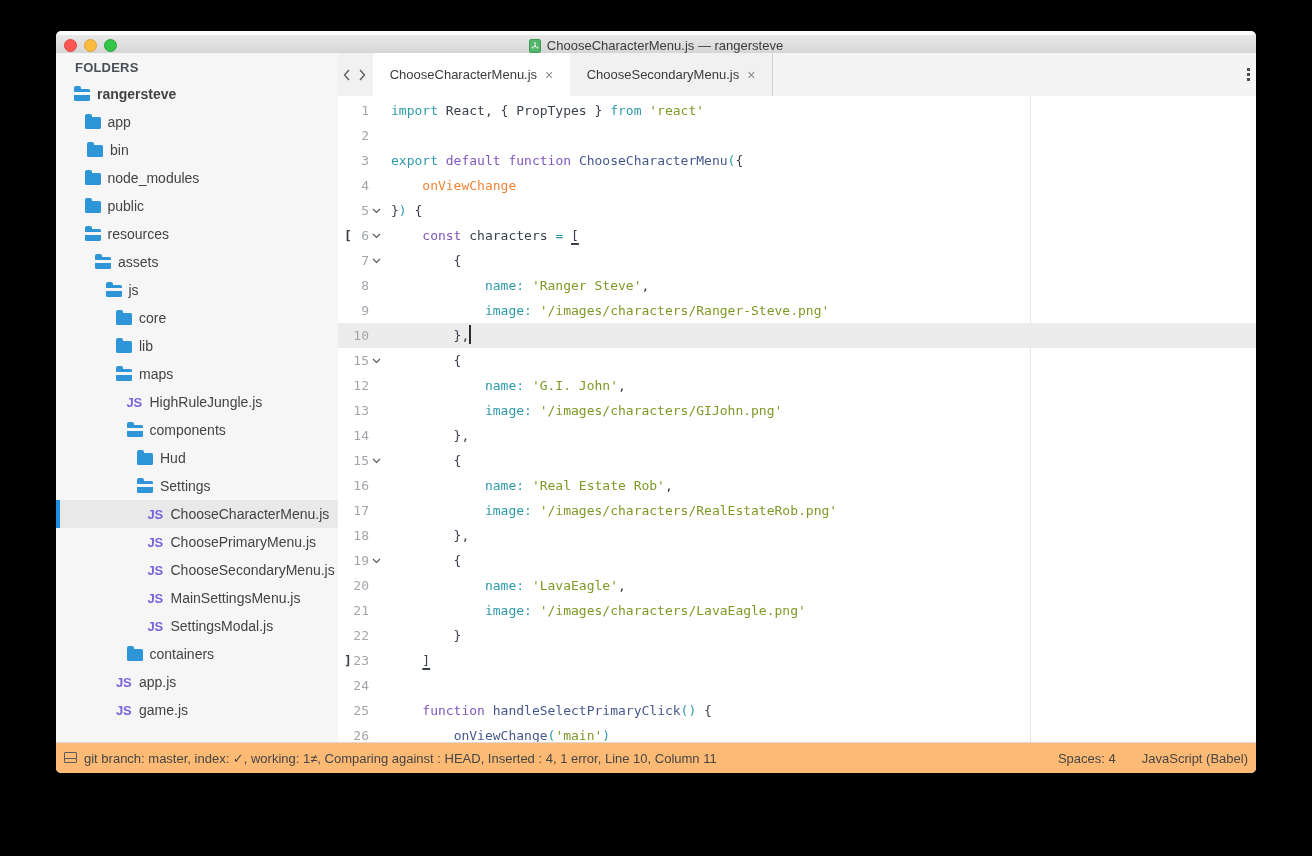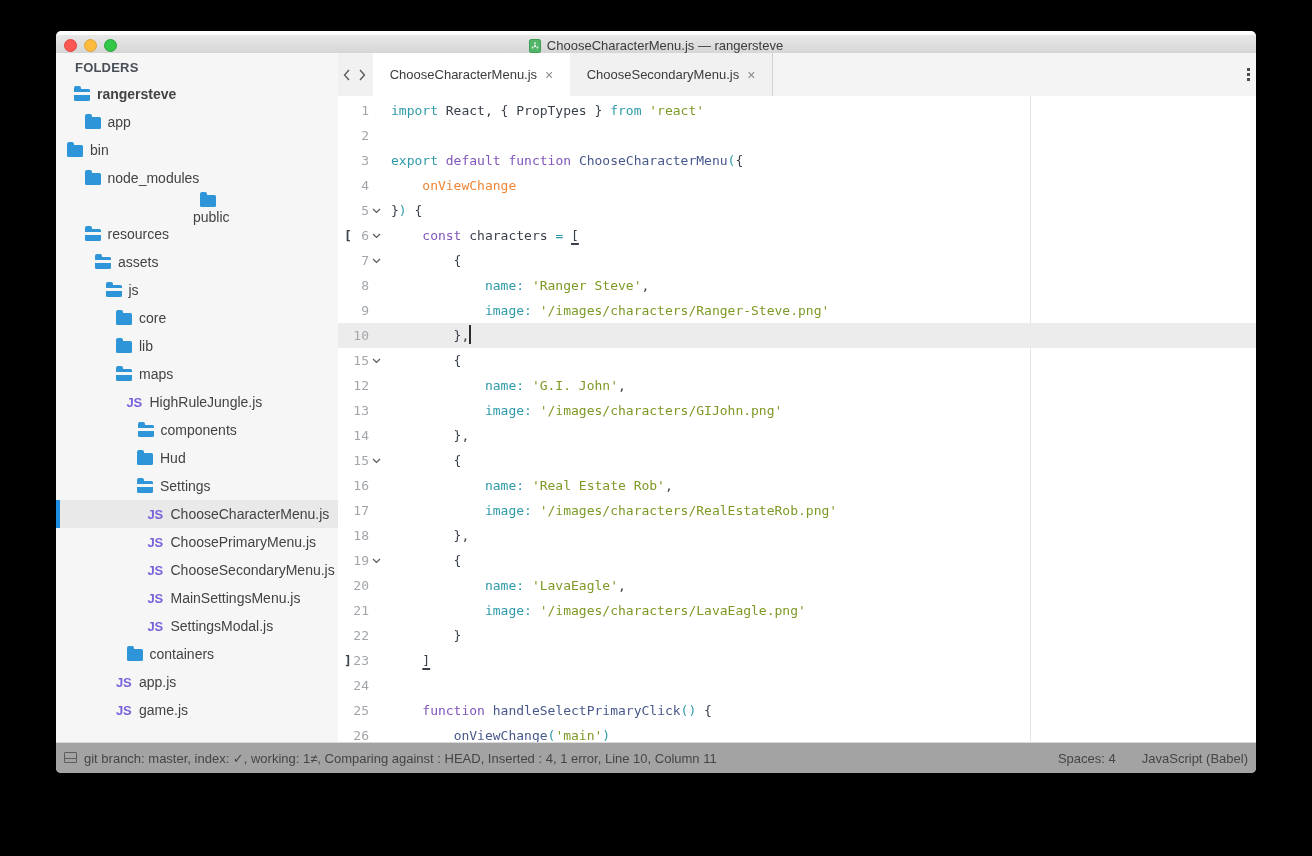--- a/index.html
+++ b/index.html
@@ -80,21 +80,21 @@
   .n { color:#47588c; }
   .o { color:#ef8536; }
   .s { color:#7d9a26; }
   .d { color:#383f4a; }
   .u { color:#383f4a; text-decoration:underline; text-decoration-thickness:2px;
        text-underline-offset:3px; text-decoration-color:#383f4a; }
   .caret { display:inline-block; width:2px; height:19px; background:#2b2b2b;
            vertical-align:-4px; }
 
   
-  .statusbar { position:absolute; left:0; right:0; bottom:0; height:31px; background:#a3a3a3;
+  .statusbar { position:absolute; left:0; right:0; bottom:0; height:31px; background:#fdba74;
                border-top:1px solid #d9d9d9; font-size:13px; color:#454545; }
   .status-left { position:absolute; left:28px; top:0; height:30px; display:flex; align-items:center; }
   .status-icon { position:absolute; left:8px; top:9px; width:13px; height:11px;
                  border:1px solid #5d5d5d; border-radius:1px; }
   .status-icon::after { content:""; position:absolute; left:0; right:0; top:5px; height:1px;
                  background:#5d5d5d; }
   .status-right { position:absolute; right:8px; top:0; height:30px; display:flex;
                   align-items:center; gap:26px; }
   .vsep { position:absolute; left:282px; top:22px; bottom:31px; width:1px; background:#e7e7e7; }
 </style>
@@ -130,33 +130,33 @@
             <span class="folder open"></span>
           </span>
           <span>rangersteve</span>
         </div>
         <div class="tree-row" style="padding-left: 28.5px;">
           <span class="tree-icon">
             <span class="folder"></span>
           </span>
           <span>app</span>
         </div>
-        <div class="tree-row" style="padding-left: 11px;">
+        <div class="tree-row" style="padding-left: 31px;">
           <span class="tree-icon">
             <span class="folder"></span>
           </span>
           <span>bin</span>
         </div>
         <div class="tree-row" style="padding-left: 28.5px;">
           <span class="tree-icon">
             <span class="folder"></span>
           </span>
           <span>node_modules</span>
         </div>
-        <div class="tree-row" style="padding-left: 28.5px; flex-direction: column;">
+        <div class="tree-row" style="padding-left: 28.5px;">
           <span class="tree-icon">
             <span class="folder"></span>
           </span>
           <span>public</span>
         </div>
         <div class="tree-row" style="padding-left: 28.5px;">
           <span class="tree-icon">
             <span class="folder open"></span>
           </span>
           <span>resources</span>
@@ -190,21 +190,21 @@
             <span class="folder open"></span>
           </span>
           <span>maps</span>
         </div>
         <div class="tree-row" style="padding-left: 70.5px;">
           <span class="tree-icon">
             <span class="js-badge">JS</span>
           </span>
           <span>HighRuleJungle.js</span>
         </div>
-        <div class="tree-row" style="padding-left: 70.5px; margin-left: 11px;">
+        <div class="tree-row" style="padding-left: 70.5px;">
           <span class="tree-icon">
             <span class="folder open"></span>
           </span>
           <span>components</span>
         </div>
         <div class="tree-row" style="padding-left: 81px;">
           <span class="tree-icon">
             <span class="folder"></span>
           </span>
           <span>Hud</span>

